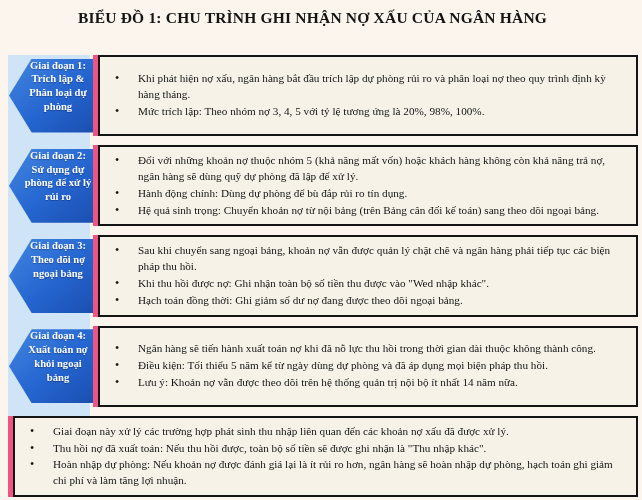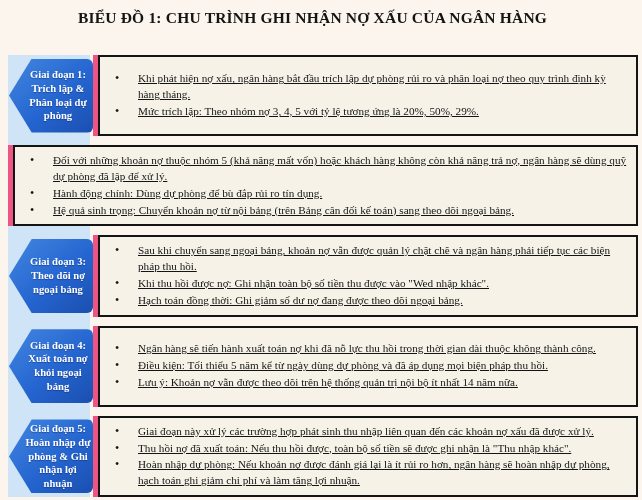--- a/index.html
+++ b/index.html
@@ -57,27 +57,26 @@
   }
   .arrow{
     width:84px;height:74px;
     margin-left:1px;
     clip-path:polygon(27% 0,100% 0,100% 100%,27% 100%,0 50%);
     background:linear-gradient(140deg,var(--arrow-blue-light) 0%,var(--arrow-blue) 55%,var(--arrow-blue-dark) 100%);
     color:#fff;
     font-weight:bold;
     font-size:10.6px;
     line-height:1.3;
-    display:flex;align-items:center;justify-content:center;
+    display:flex;justify-content:center;
     text-align:center;
     padding-left:15px;padding-right:1px;
     box-sizing:border-box;
     white-space:pre-line;
     text-shadow:0 1px 1px rgba(0,0,40,.35);
-    border-radius:6px;
   }
   .panel{
     flex:1 1 auto;
     border-left:5px solid var(--panel-pink);
     display:flex;
     min-width:0;
   }
   .box{
     flex:1 1 auto;
     border:2px solid var(--box-border);
@@ -90,21 +89,20 @@
   .bullets{
     margin:0;padding:0;list-style:none;
   }
   .bullets li{
     position:relative;
     padding-left:38px;
     font-size:11.2px;
     line-height:1.42;
     color:var(--text);
     margin:1px 0;
-    text-decoration:underline;
   }
   .bullets li::before{
     content:"•";
     position:absolute;left:15px;top:-1px;
     font-size:12px;
   }
 </style>
 </head>
 <body>
 
@@ -118,27 +116,35 @@
         <span>Giai đoạn 1:
 Trích lập &amp;
 Phân loại dự
 phòng</span>
       </div>
     </div>
     <div class="panel">
       <div class="box">
         <ul class="bullets">
               <li>Khi phát hiện nợ xấu, ngân hàng bắt đầu trích lập dự phòng rủi ro và phân loại nợ theo quy trình định kỳ hàng tháng.</li>
-              <li>Mức trích lập: Theo nhóm nợ 3, 4, 5 với tỷ lệ tương ứng là 20%, 50%, 29%.</li>
-            </ul>
-      </div>
-    </div>
-  </div>
-
-  <div class="row">
+              <li>Mức trích lập: Theo nhóm nợ 3, 4, 5 với tỷ lệ tương ứng là 20%, 98%, 100%.</li>
+            </ul>
+      </div>
+    </div>
+  </div>
+
+  <div class="row">
+    <div class="arrow-wrap">
+      <div class="arrow">
+        <span>Giai đoạn 2:
+Sử dụng dự
+phòng để xử lý
+rủi ro</span>
+      </div>
+    </div>
     <div class="panel">
       <div class="box">
         <ul class="bullets">
               <li>Đối với những khoản nợ thuộc nhóm 5 (khả năng mất vốn) hoặc khách hàng không còn khả năng trả nợ, ngân hàng sẽ dùng quỹ dự phòng đã lập để xử lý.</li>
               <li>Hành động chính: Dùng dự phòng để bù đắp rủi ro tín dụng.</li>
               <li>Hệ quả sinh trọng: Chuyển khoản nợ từ nội bảng (trên Bảng cân đối kế toán) sang theo dõi ngoại bảng.</li>
             </ul>
       </div>
     </div>
   </div>
@@ -175,28 +181,20 @@
         <ul class="bullets">
               <li>Ngân hàng sẽ tiến hành xuất toán nợ khi đã nỗ lực thu hồi trong thời gian dài thuộc không thành công.</li>
               <li>Điều kiện: Tối thiểu 5 năm kể từ ngày dùng dự phòng và đã áp dụng mọi biện pháp thu hồi.</li>
               <li>Lưu ý: Khoản nợ vẫn được theo dõi trên hệ thống quản trị nội bộ ít nhất 14 năm nữa.</li>
             </ul>
       </div>
     </div>
   </div>
 
   <div class="row">
-    <div class="arrow-wrap">
-      <div class="arrow">
-        <span>Giai đoạn 5:
-Hoàn nhập dự
-phòng &amp; Ghi
-nhận lợi nhuận</span>
-      </div>
-    </div>
     <div class="panel">
       <div class="box">
         <ul class="bullets">
               <li>Giai đoạn này xử lý các trường hợp phát sinh thu nhập liên quan đến các khoản nợ xấu đã được xử lý.</li>
               <li>Thu hồi nợ đã xuất toán: Nếu thu hồi được, toàn bộ số tiền sẽ được ghi nhận là "Thu nhập khác".</li>
               <li>Hoàn nhập dự phòng: Nếu khoản nợ được đánh giá lại là ít rủi ro hơn, ngân hàng sẽ hoàn nhập dự phòng, hạch toán ghi giảm chi phí và làm tăng lợi nhuận.</li>
             </ul>
       </div>
     </div>
   </div>

